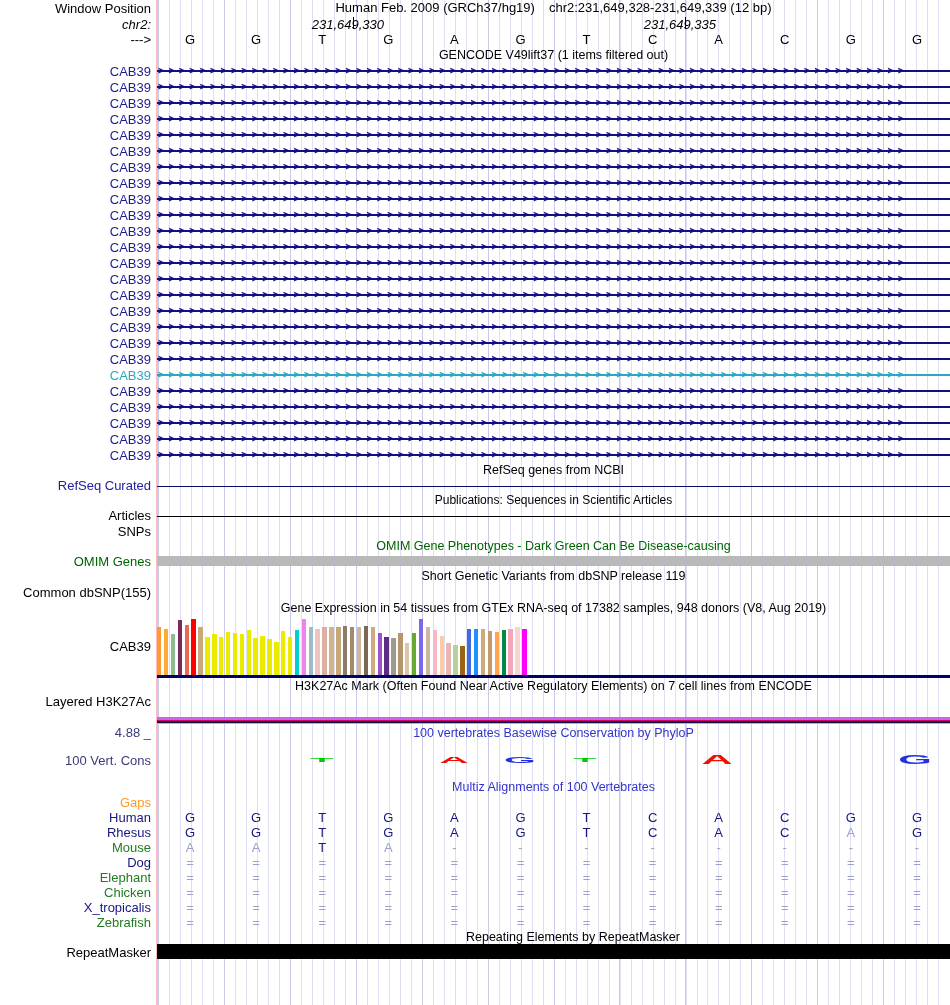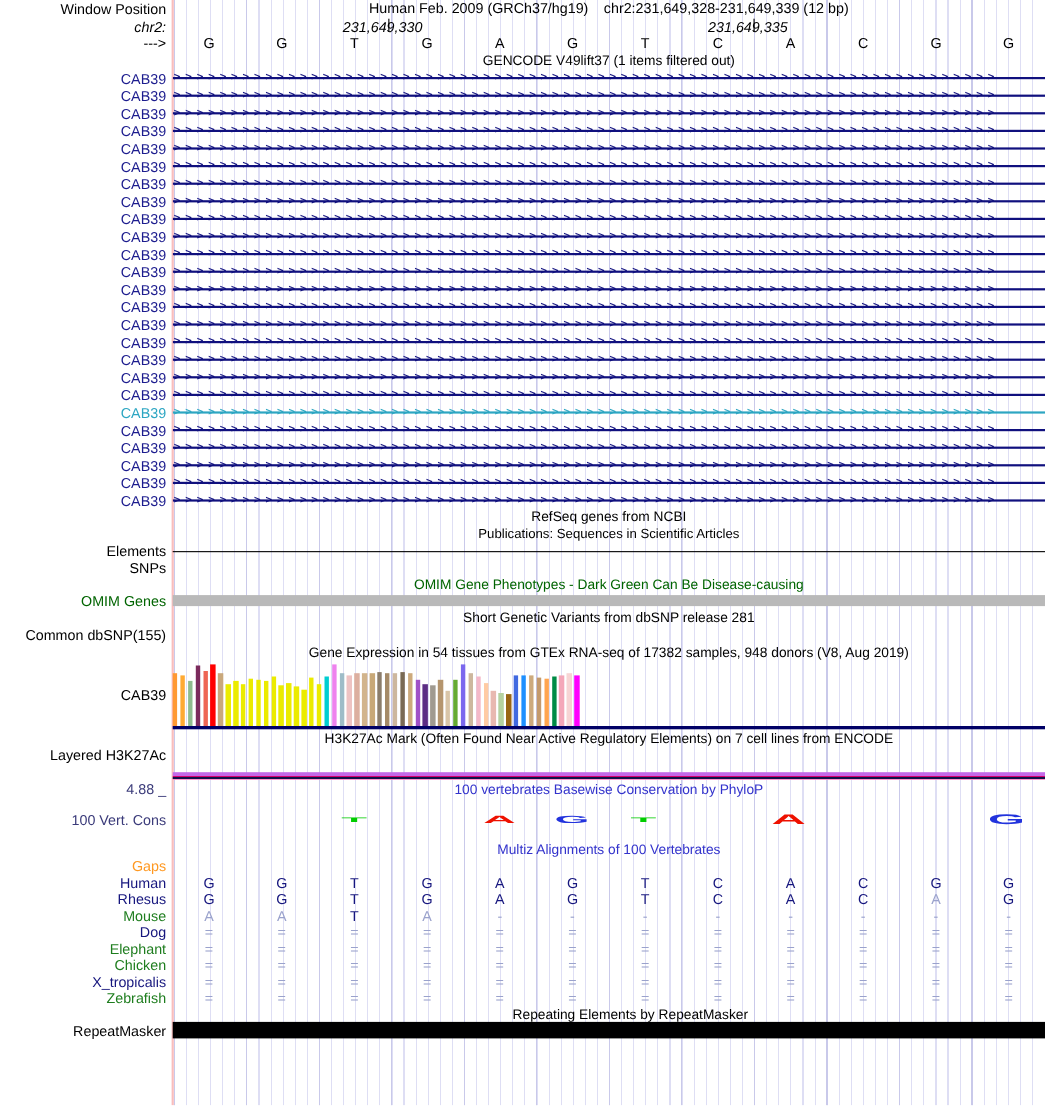--- a/index.html
+++ b/index.html
@@ -307,27 +307,33 @@
       <span class="aline"></span>
       <span class="chev">&gt;&gt;&gt;&gt;&gt;&gt;&gt;&gt;&gt;&gt;&gt;&gt;&gt;&gt;&gt;&gt;&gt;&gt;&gt;&gt;&gt;&gt;&gt;&gt;&gt;&gt;&gt;&gt;&gt;&gt;&gt;&gt;&gt;&gt;&gt;&gt;&gt;&gt;&gt;&gt;&gt;&gt;&gt;&gt;&gt;&gt;&gt;&gt;&gt;&gt;&gt;&gt;&gt;&gt;&gt;&gt;&gt;&gt;&gt;&gt;&gt;&gt;&gt;&gt;&gt;&gt;&gt;&gt;&gt;&gt;&gt;&gt;</span>
     </div>
   </div>
 </div>
 
     <div class="row title-row">
       <div class="lbl"></div>
       <div class="trk ctr">RefSeq genes from NCBI</div>
     </div>
+    <div class="row" style="height:15px;">
+      <div class="lbl" style="color:#2020a0;">RefSeq Curated</div>
+      <div class="trk">
+          <div class="hline" style="background:#0b0b6e;"></div>
+        </div>
+    </div>
 
     <div class="row title-row">
       <div class="lbl"></div>
       <div class="trk ctr" style="font-size:12px;">Publications: Sequences in Scientific Articles</div>
     </div>
     <div class="row" style="height:15px;">
-      <div class="lbl">Elements</div>
+      <div class="lbl">Articles</div>
       <div class="trk">
           <div class="hline" style="background:#000;"></div>
         </div>
     </div>
     <div class="row" style="height:16px;">
       <div class="lbl">SNPs</div>
       <div class="trk"></div>
     </div>
 
     <div class="row title-row">
@@ -336,21 +342,21 @@
     </div>
     <div class="row" style="height:14px;">
       <div class="lbl" style="color:#006400;">OMIM Genes</div>
       <div class="trk">
           <div class="graybar"></div>
         </div>
     </div>
 
     <div class="row" style="height:16px;line-height:16px;font-size:12.5px;">
       <div class="lbl"></div>
-      <div class="trk ctr">Short Genetic Variants from dbSNP release 281</div>
+      <div class="trk ctr">Short Genetic Variants from dbSNP release 119</div>
     </div>
     <div class="row" style="height:16px;">
       <div class="lbl">Common dbSNP(155)</div>
       <div class="trk"></div>
     </div>
 
     <div class="row" style="height:17px;line-height:17px;font-size:12.5px;">
       <div class="lbl"></div>
       <div class="trk ctr">Gene Expression in 54 tissues from GTEx RNA-seq of 17382 samples, 948 donors (V8, Aug 2019)</div>
     </div>

